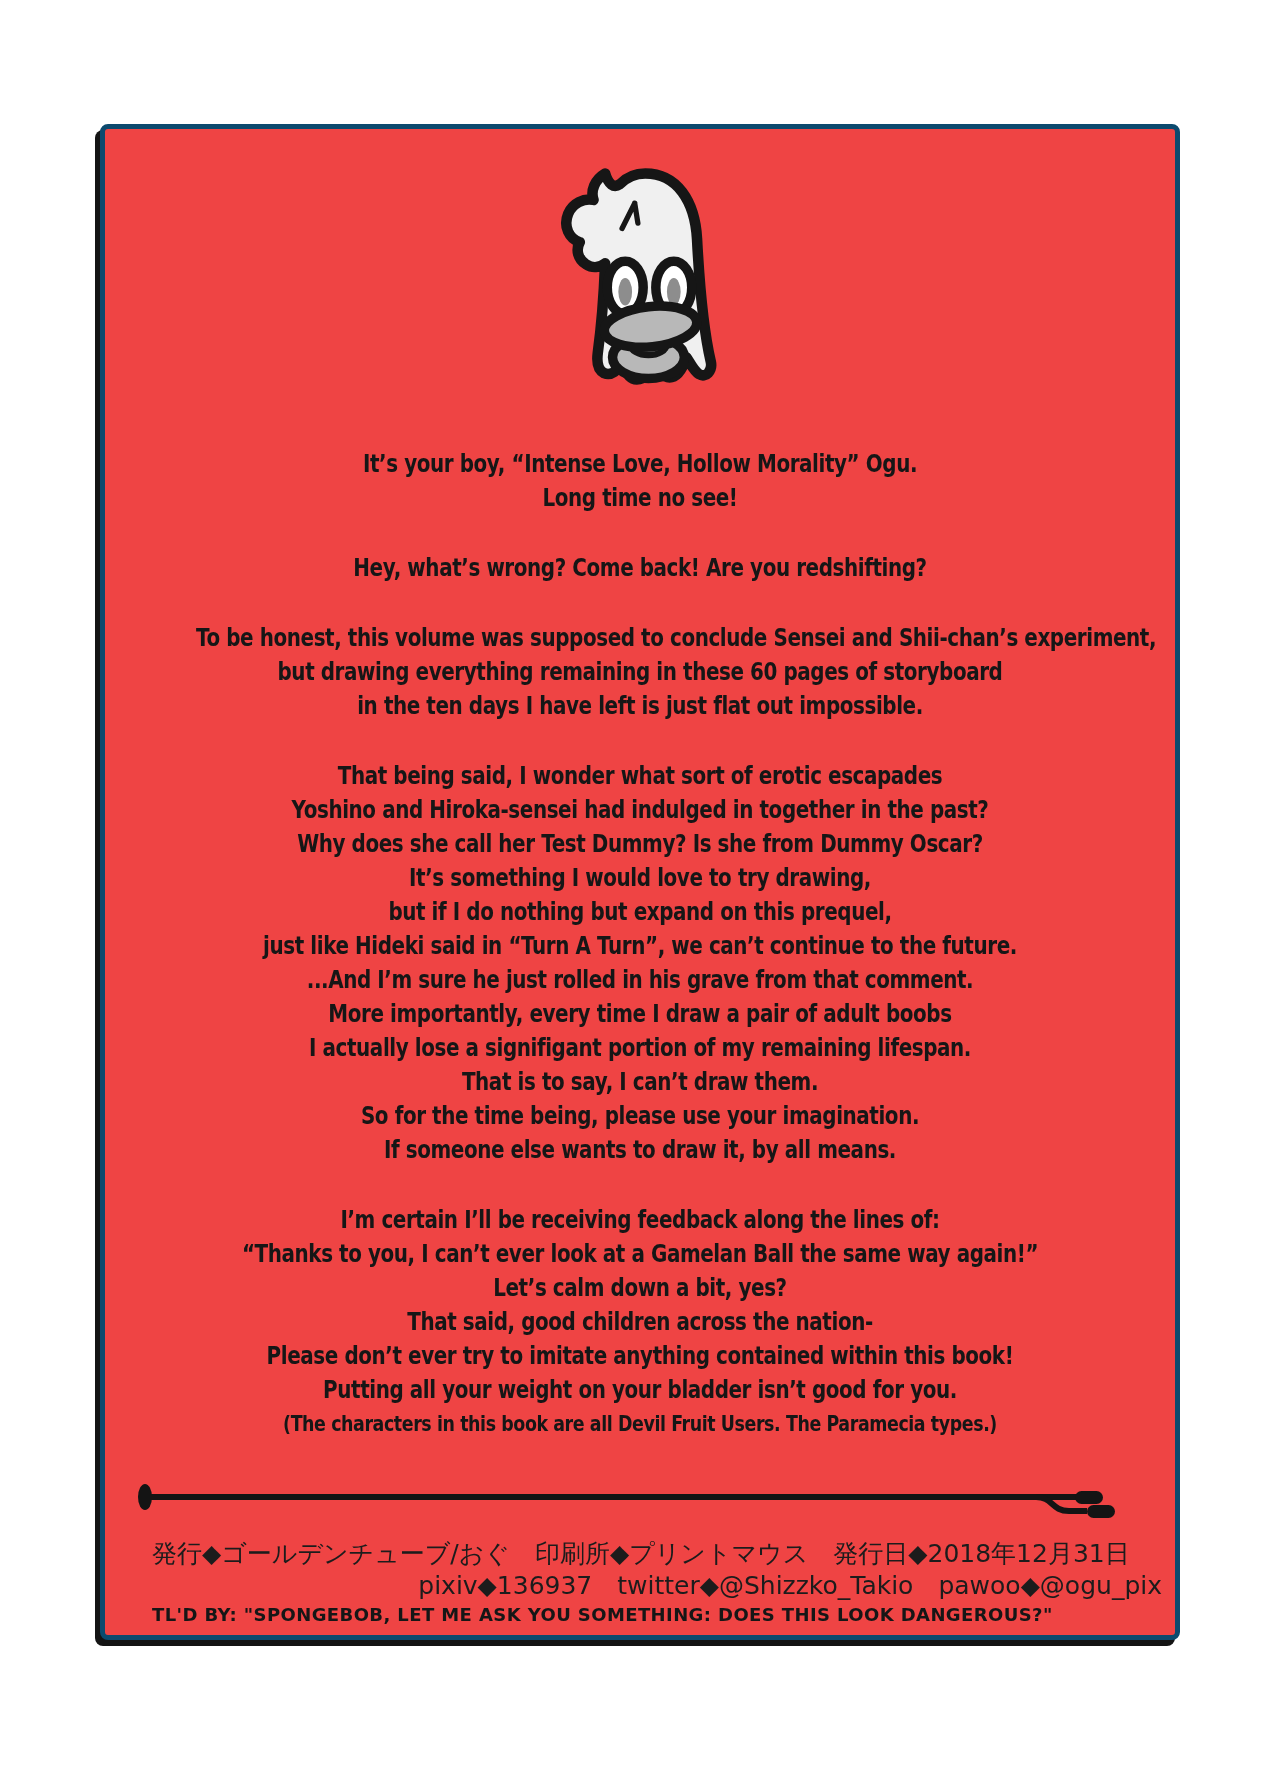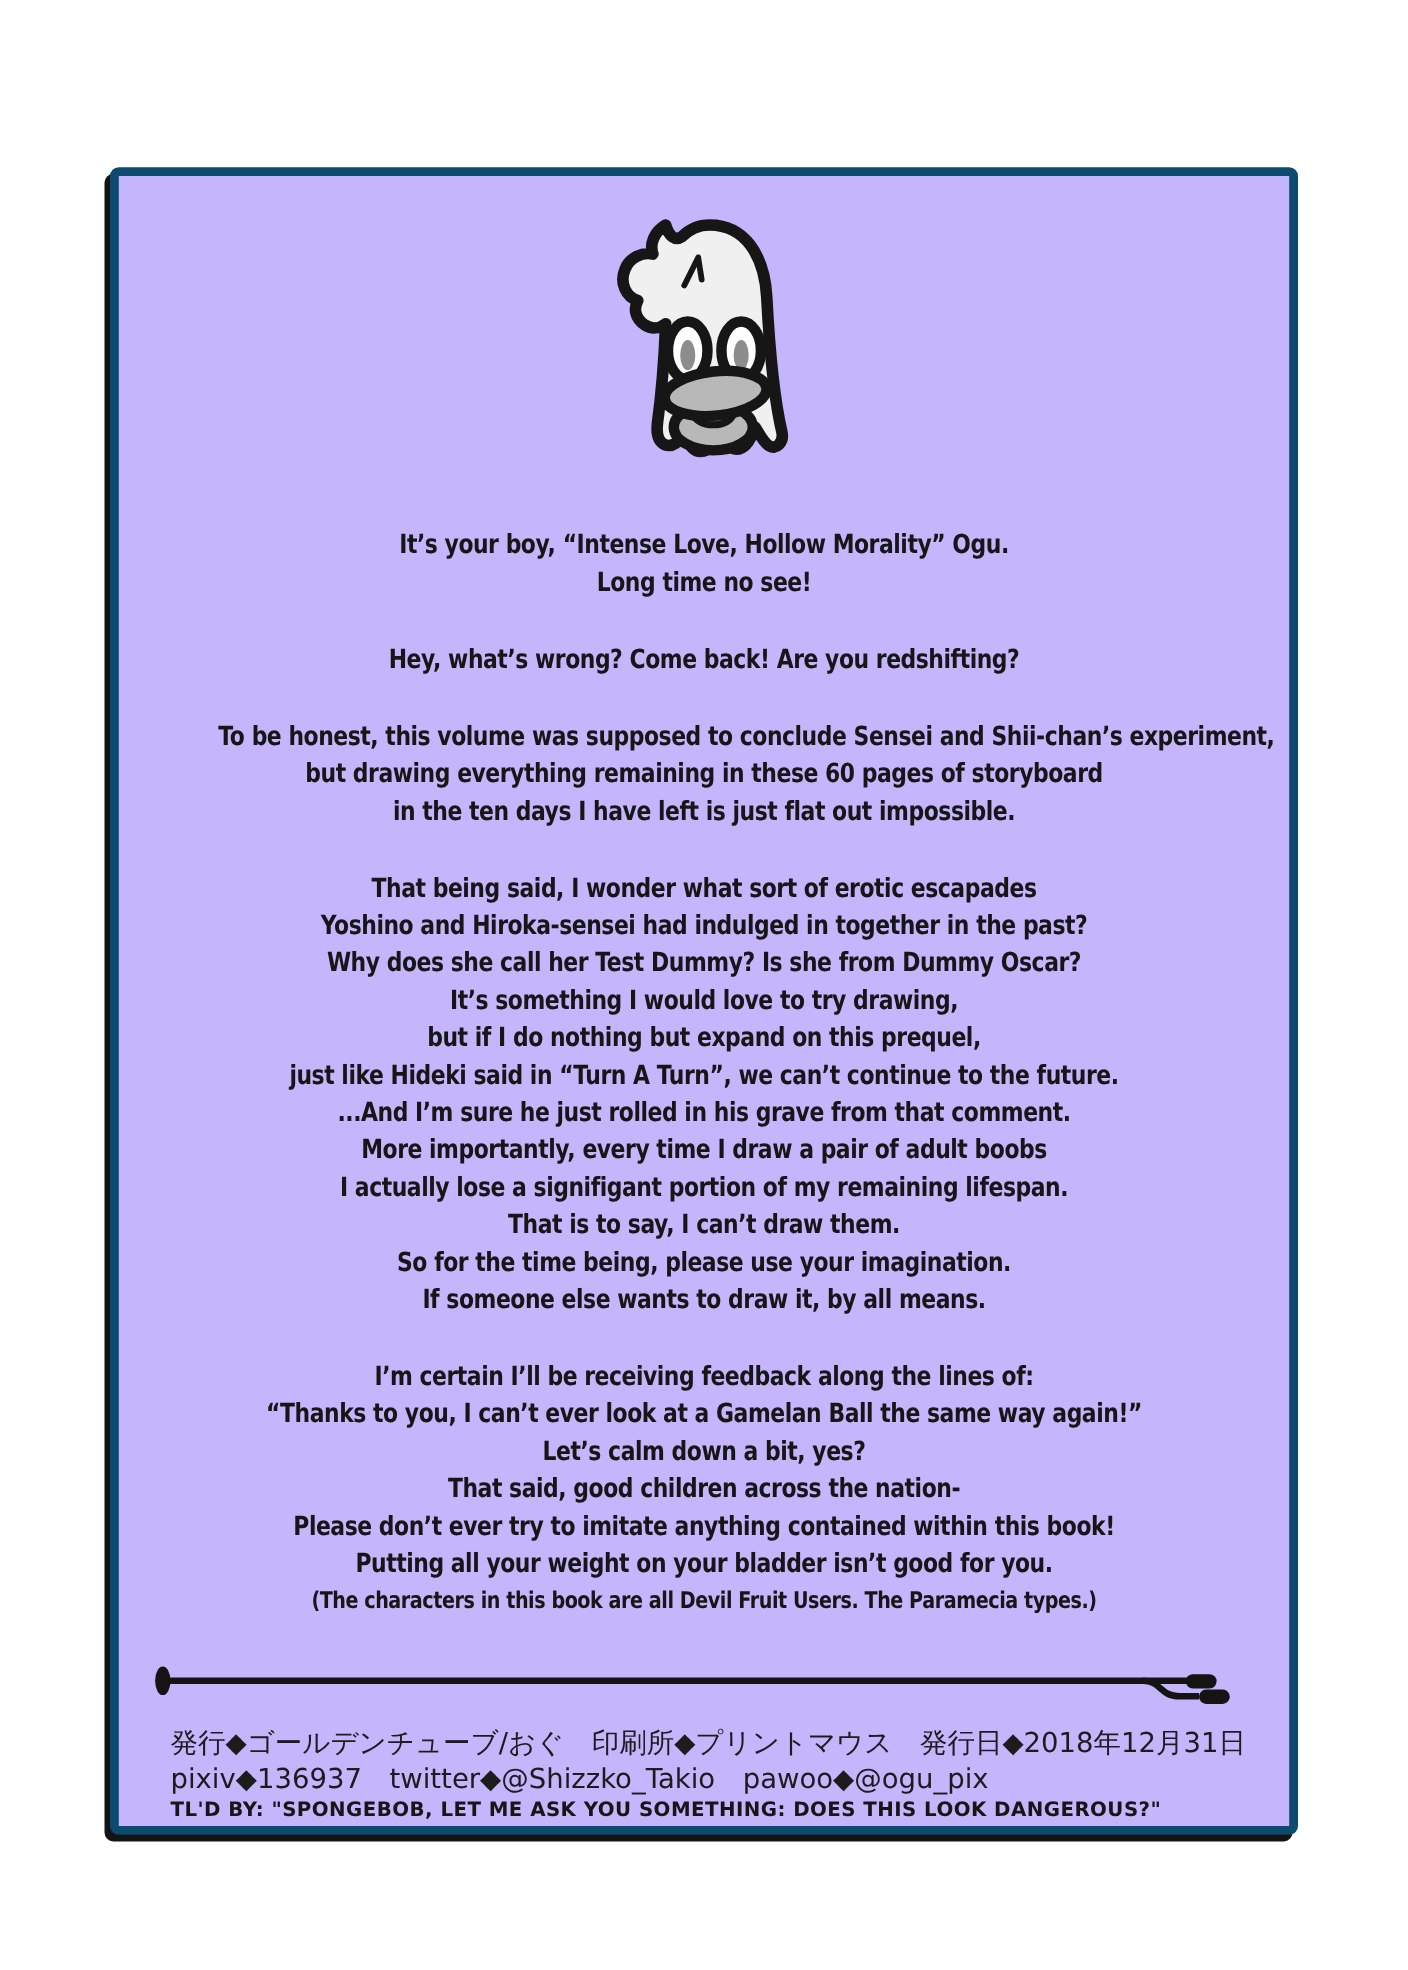--- a/index.html
+++ b/index.html
@@ -4,25 +4,25 @@
 <style>
   * { margin: 0; padding: 0; box-sizing: border-box; }
   html, body {
     width: 1280px; height: 1791px;
     background: #ffffff;
     font-family: "DejaVu Sans", "Liberation Sans", sans-serif;
     color: #161616;
   }
   .page {
     position: absolute;
-    left: 100px; top: 152px;
+    left: 100px; top: 124px;
     width: 1080px; height: 1516px;
-    border: 8px solid #0c4a6e;
+    border: 5px solid #0c4a6e;
     border-radius: 8px;
-    background: #c4b5fd;
+    background: #ef4444;
     box-shadow: -5px 6px 0 #141414;
   }
   .mascot-wrap {
     margin-top: 34px;
     display: flex;
     justify-content: center;
   }
   .text-block {
     margin-top: 58px;
     text-align: center;
@@ -60,20 +60,21 @@
     font-size: 25px;
     line-height: 33px;
     color: #1c1c1c;
     white-space: nowrap;
   }
   .footer-line-accounts {
     font-size: 25px;
     line-height: 32px;
     color: #1c1c1c;
     white-space: nowrap;
+    text-align: right;
   }
   .footer-line-tl {
     font-size: 18px;
     line-height: 26px;
     font-weight: bold;
     letter-spacing: 0.4px;
     color: #161616;
     white-space: nowrap;
   }
 </style>

